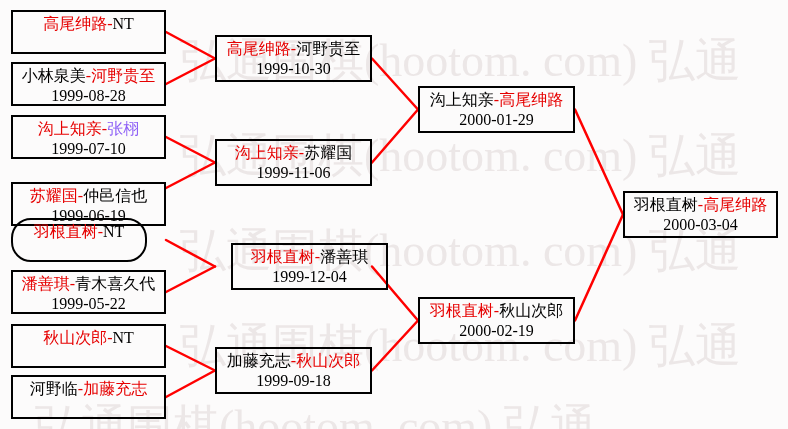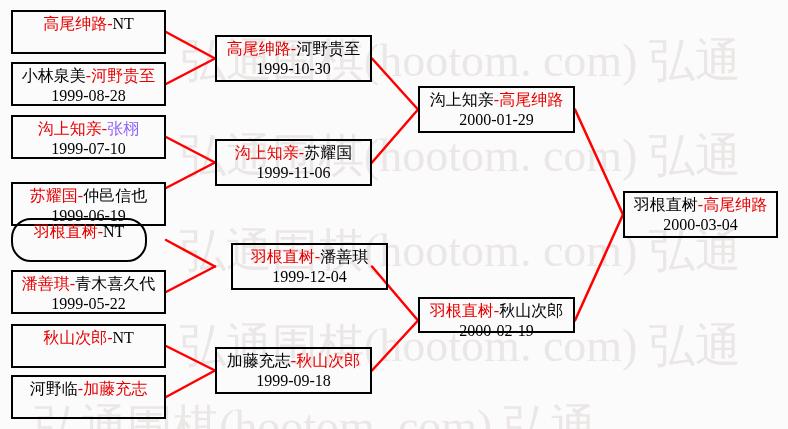--- a/index.html
+++ b/index.html
@@ -104,21 +104,21 @@
         <div class="l2" style="color: rgb(0, 0, 0);">1999-12-04</div>
       </div>
       <div class="box" style="left: 215px; top: 347px; width: 157px; height: 47px; border-color: rgb(0, 0, 0);">
         <div class="l1"><span style="color: rgb(0, 0, 0);">加藤充志</span><span style="color: rgb(230, 0, 0);">-秋山次郎</span></div>
         <div class="l2" style="color: rgb(0, 0, 0);">1999-09-18</div>
       </div>
       <div class="box" style="left: 418px; top: 86px; width: 157px; height: 47px; border-color: rgb(0, 0, 0);">
         <div class="l1"><span style="color: rgb(0, 0, 0); font-family: Liberation Serif, serif;">沟上知亲</span><span style="color: rgb(230, 0, 0);">-高尾绅路</span></div>
         <div class="l2" style="color: rgb(0, 0, 0);">2000-01-29</div>
       </div>
-      <div class="box" style="left: 418px; top: 297px; width: 157px; height: 36px; border-color: rgb(0, 0, 0);">
+      <div class="box" style="left: 418px; top: 297px; width: 157px; height: 47px; border-color: rgb(0, 0, 0);">
         <div class="l1"><span style="color: rgb(230, 0, 0);">羽根直树-</span><span style="color: rgb(0, 0, 0);">秋山次郎</span></div>
         <div class="l2" style="color: rgb(0, 0, 0);">2000-02-19</div>
       </div>
       <div class="box" style="left: 623px; top: 191px; width: 155px; height: 47px; border-color: rgb(0, 0, 0);">
         <div class="l1"><span style="color: rgb(0, 0, 0);">羽根直树</span><span style="color: rgb(230, 0, 0);">-高尾绅路</span></div>
         <div class="l2" style="color: rgb(0, 0, 0);">2000-03-04</div>
       </div>
     </div>
 </div>
 

